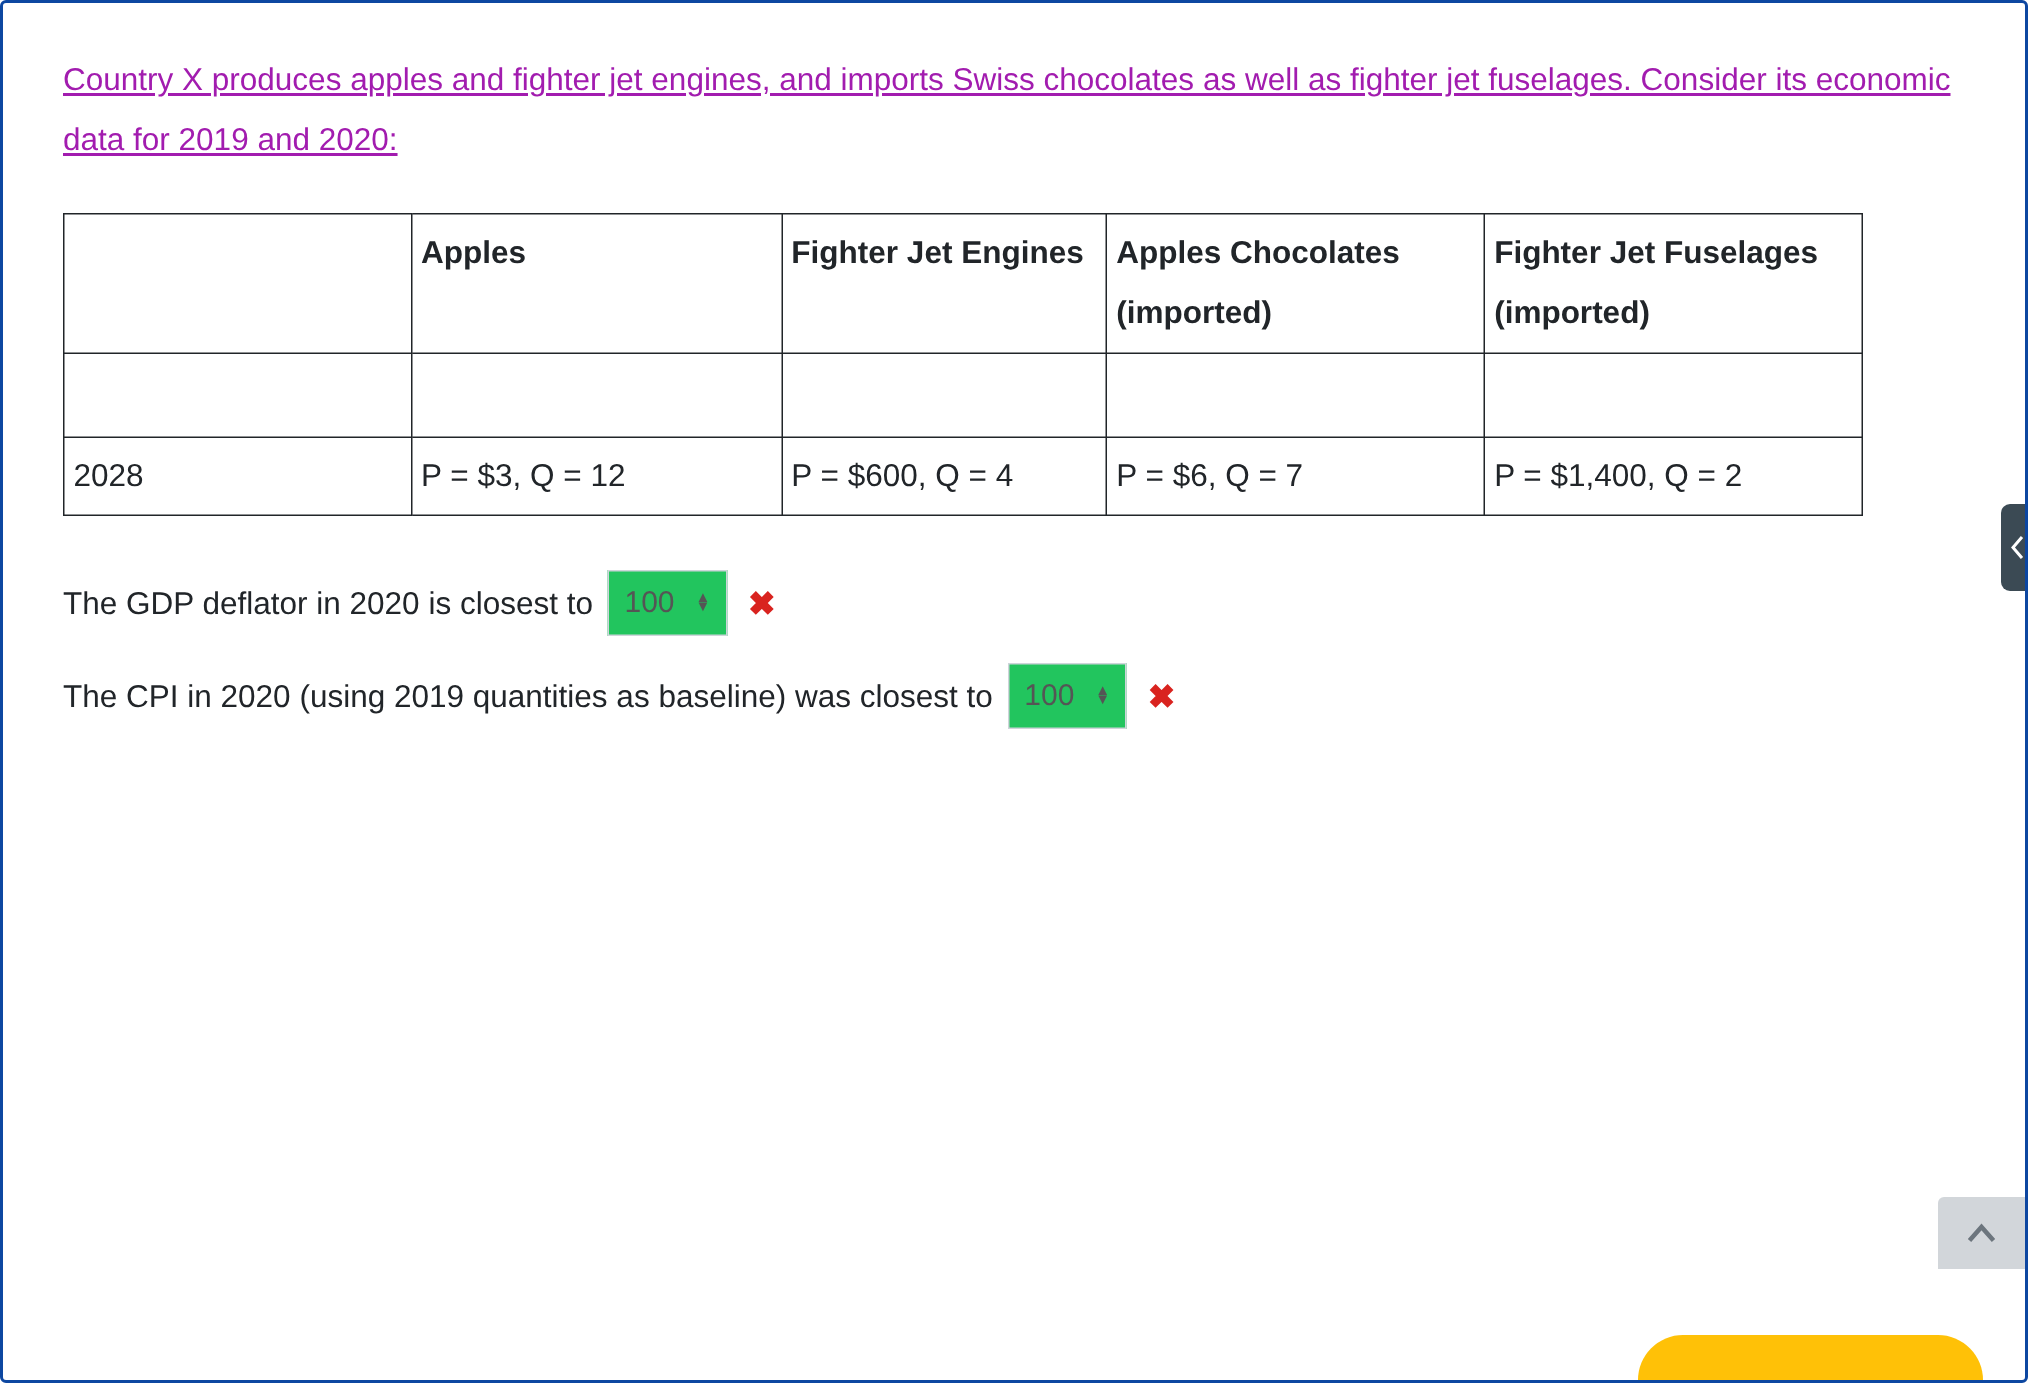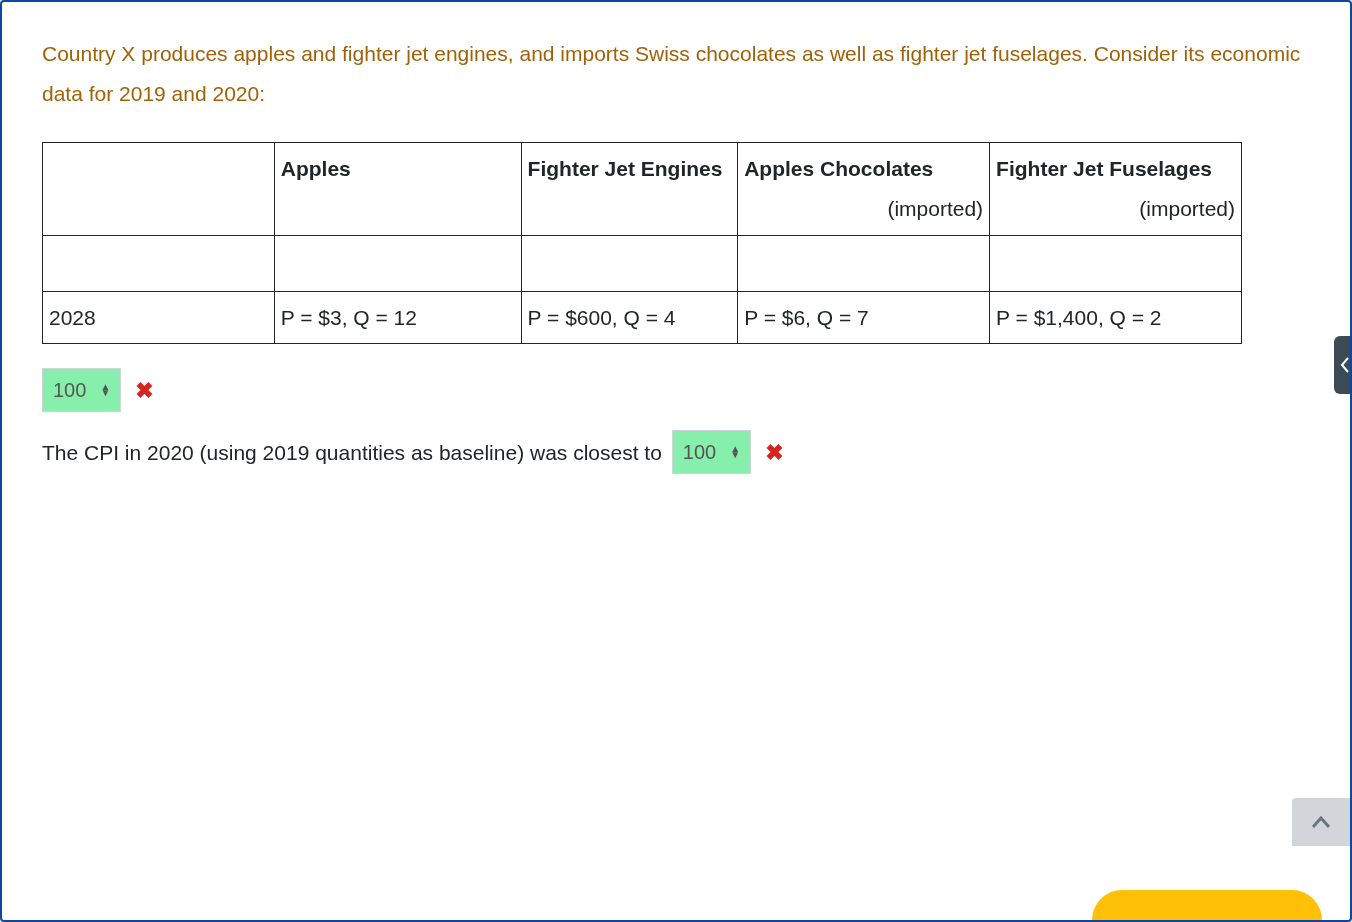--- a/index.html
+++ b/index.html
@@ -15,63 +15,63 @@
     height: 922px;
     position: relative;
     border: 2px solid #0d47a1;
     border-radius: 4px;
     padding: 32px 40px 0 40px;
     font-size: 21px;
     line-height: 1.9;
     overflow: hidden;
   }
   .intro {
-    color: #a16207;
+    color: #a21caf;
+    text-decoration: underline;
   }
   .data-table {
     border-collapse: collapse;
     width: 1200px;
     margin-top: 28px;
-    margin-bottom: 24px;
+    margin-bottom: 36px;
     font-size: 21px;
   }
   .data-table th, .data-table td {
     border: 1px solid #212529;
     text-align: left;
     vertical-align: top;
     padding: 6px 6px;
     line-height: 1.9;
     font-weight: 400;
   }
   .data-table th {
     font-weight: 700;
   }
   .data-table .sub {
-    font-weight: 400;
+    font-weight: 700;
     display: block;
-    text-align: right;
   }
   .data-table .empty-row td {
     height: 56px;
   }
   .answer-line {
     margin-top: 8px;
     display: flex;
     align-items: center;
     flex-wrap: wrap;
     gap: 6px;
   }
   .answer-line .txt {
     margin-right: 4px;
   }
   .select-box {
     display: inline-flex;
     align-items: center;
     border: 1px solid #ced4da;
-    background: #86efac;
+    background: #22c55e;
     padding: 6px 10px;
     font-size: 20px;
     color: #555;
     height: 44px;
   }
   .select-box .val {
     margin-right: 14px;
   }
   .sort-icon {
     display: inline-flex;
@@ -158,20 +158,21 @@
       <td>P = $3, Q = 12</td>
       <td>P = $600, Q = 4</td>
       <td>P = $6, Q = 7</td>
       <td>P = $1,400, Q = 2</td>
     </tr>
   </tbody>
     </table>
 
 
   <div class="answer-line">
+    <span class="txt">The GDP deflator in 2020 is closest to</span>
     <span class="select-box">
       <span class="val">100</span>
       <span class="sort-icon">
         <span>▲</span>
           <span>▼</span>
       </span>
     </span>
     <span class="x-mark">✖</span>
   </div>
 

